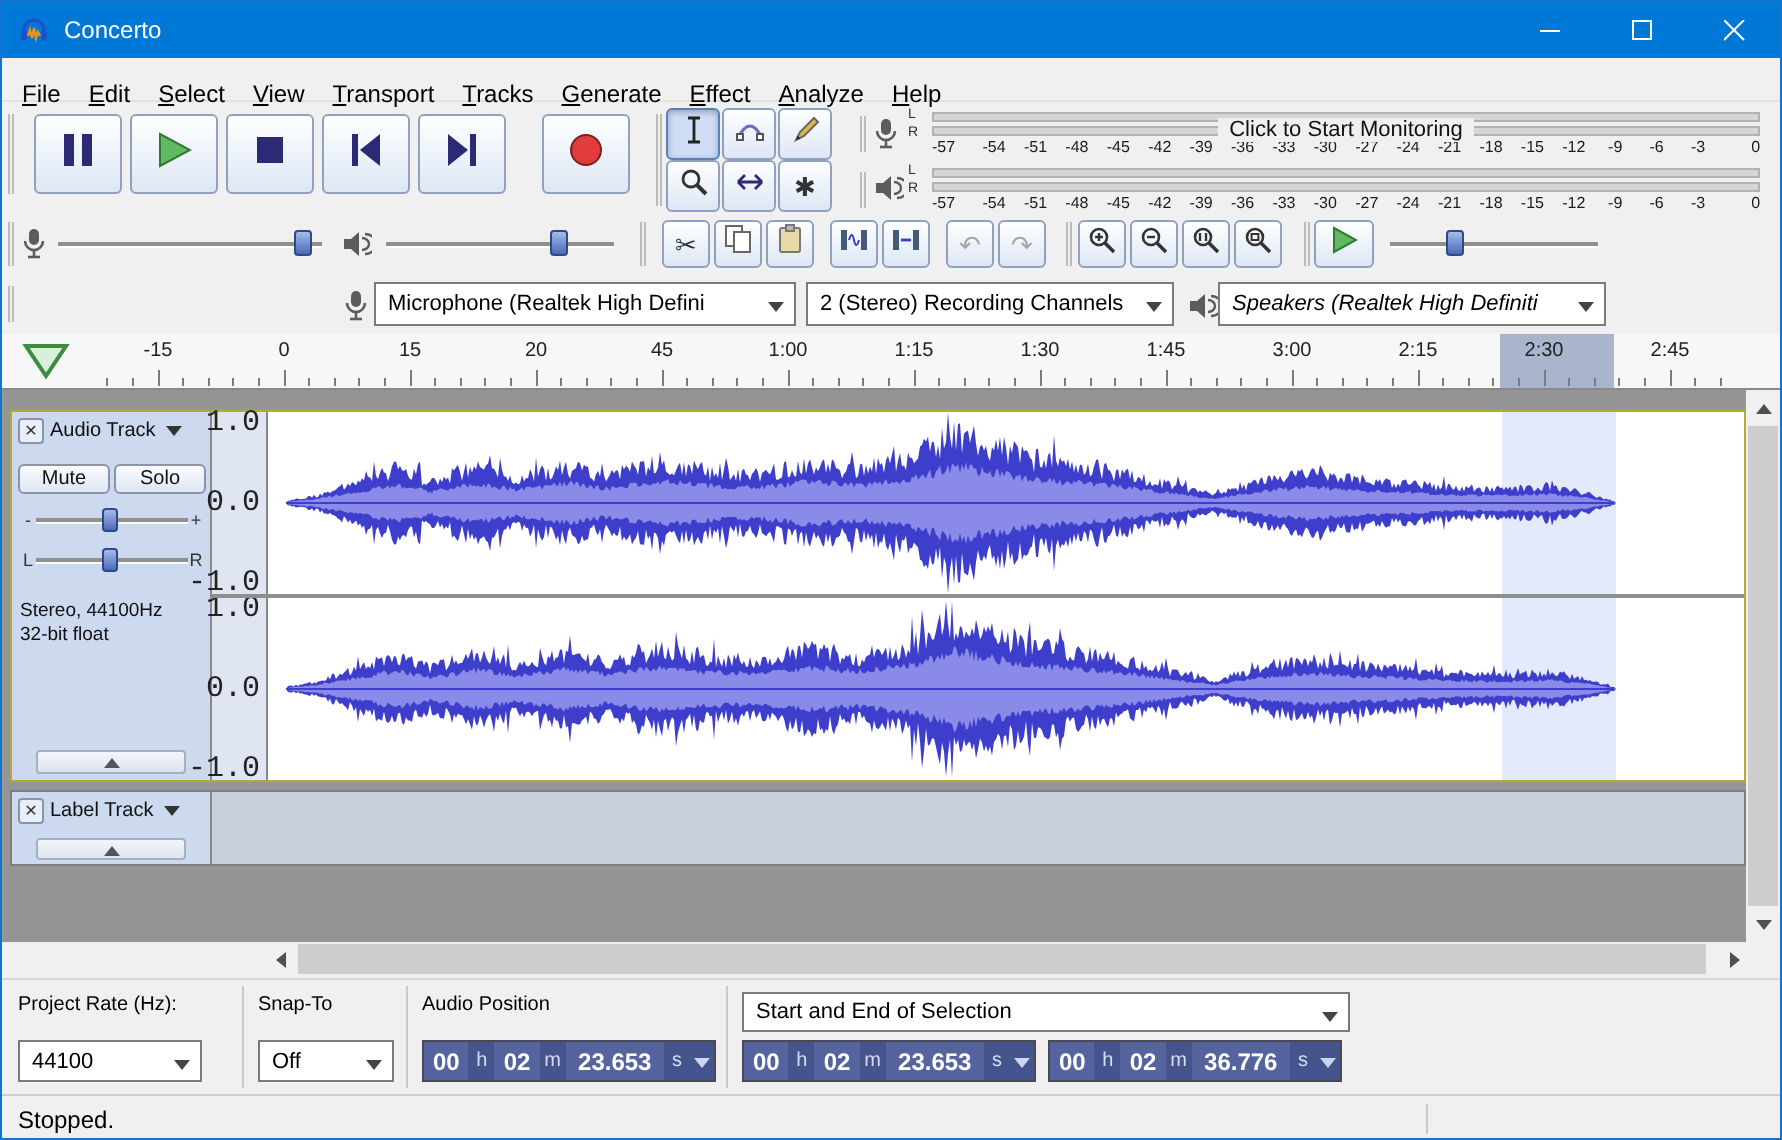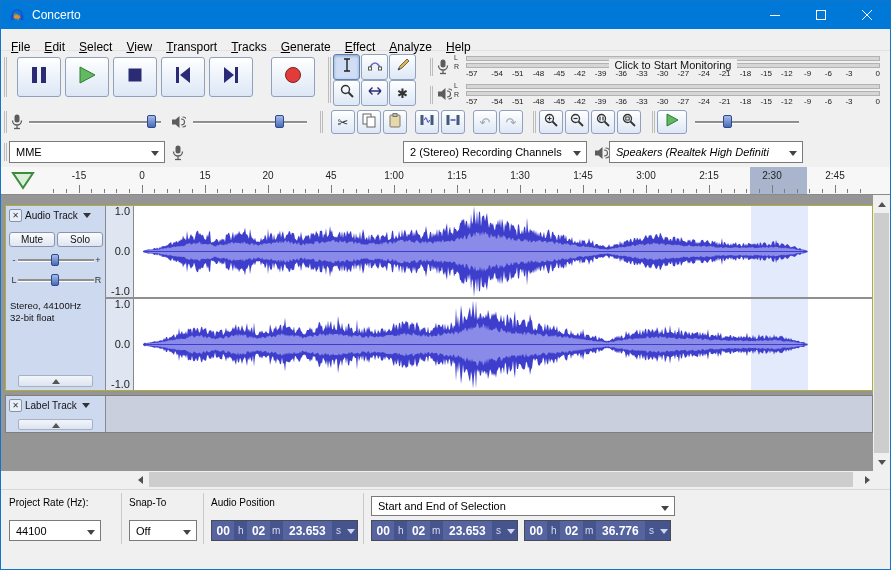--- a/index.html
+++ b/index.html
@@ -64,21 +64,21 @@
 .tp-slider{position:absolute;left:4px;width:92px;height:16px;display:flex;align-items:center;}
 .sl-lab{font-size:9px;color:#333;width:8px;text-align:center;}
 .tp-groove{position:relative;flex:1;height:14px;}
 .tp-groove::before{content:"";position:absolute;left:0;right:0;top:6px;height:2px;background:#8f8f8f;box-shadow:0 1px 0 #fff;}
 .tp-thumb{position:absolute;top:1px;width:8px;height:12px;border:1px solid #2a4a88;border-radius:2px;background:linear-gradient(#a6bbe9,#4a6ab8);}
 .tp-info{position:absolute;left:4px;font-size:9.5px;color:#111;}
 .tp-collapse{position:absolute;left:12px;right:12px;bottom:3px;height:12px;border:1px solid #a8b0c0;border-radius:2px;background:linear-gradient(#f2f6fc,#dde4f0);display:flex;align-items:center;justify-content:center;}
 .tri-up{width:0;height:0;border:4px solid transparent;border-bottom:5px solid #555;margin-top:-3px;}
 .vruler{position:absolute;left:100px;top:0;width:28px;height:100%;background:#dfe5f1;border-right:1px solid #87898f;}
 .vruler-ch{position:absolute;left:0;width:100%;height:91px;display:flex;flex-direction:column;justify-content:space-between;align-items:flex-end;padding:1px 3px;}
-.rv{font-size:11px;color:#222;line-height:9px;}
+.rv{font-size:15px;color:#222;line-height:9px;font-family:Liberation Mono, monospace;}
 .wave-area{position:absolute;left:129px;top:0;width:737px;height:184px;background:#fff;}
 .wave-sel{position:absolute;left:616px;width:57px;top:0;height:184px;background:#e3eafb;}
 .wave-area svg{position:absolute;left:0;}
 .ch-div{position:absolute;left:100px;right:0;top:91px;height:2px;background:#8f8f8f;z-index:3;}
 
 .track-label{position:absolute;left:4px;top:200px;width:868px;height:38px;background:#c9cfdd;border:1px solid #7e7e7e;}
 .lpanel{position:absolute;left:0;top:0;width:100px;height:100%;background:#cdd9ef;border-right:1px solid #87898f;}
 .label-area{position:absolute;left:101px;top:0;right:0;bottom:0;}
 .flag{position:absolute;top:0;height:100%;}
 .flag-stem{position:absolute;left:0;top:3px;height:28px;width:1px;background:#2a2a90;}
@@ -421,31 +421,31 @@
           </svg></span>
     </div>
     <div class="hslider" style="left:44px;top:6px;width:104px;">
       <div class="sl-line"></div>
       <div class="sl-knob" style="left:28px;"></div>
     </div>
   </div>
 
   <div class="tb" style="left:0;top:138px;width:891px;height:26px;">
     <div class="grip" style="left:3px;"></div>
-    <div class="combo" style="left:8px;top:2px;width:156px;">
-      <span>MME</span>
-    </div>
     <span style="position:absolute;left:171px;top:6px;">
       <svg width="12" height="16">
           <rect x="3.5" y="0.5" width="5" height="8" rx="2.5" fill="#5c5c5c"></rect>
           <path d="M1.5,6.5 a4.5,4.5 0 0 0 9,0" fill="none" stroke="#5c5c5c" stroke-width="1.3"></path>
           <line x1="6" y1="11.5" x2="6" y2="14" stroke="#5c5c5c" stroke-width="1.3"></line>
           <line x1="3" y1="14.5" x2="9" y2="14.5" stroke="#5c5c5c" stroke-width="1.3"></line>
         </svg>
     </span>
+    <div class="combo" style="left:186px;top:2px;width:211px;">
+      <span>Microphone (Realtek High Defini</span>
+    </div>
     <div class="combo" style="left:402px;top:2px;width:184px;">
       <span>2 (Stereo) Recording Channels</span>
     </div>
     <span style="position:absolute;left:593px;top:7px;">
       <svg width="15" height="14">
           <polygon points="1,4.5 4.5,4.5 8.5,1 8.5,13 4.5,9.5 1,9.5" fill="#5c5c5c"></polygon>
           <path d="M10,4 a3.5,3 0 0 1 0,6 M11.5,2 a5.5,5 0 0 1 0,10" stroke="#5c5c5c" fill="none" stroke-width="1.2"></path>
         </svg>
     </span>
     <div class="combo" style="left:608px;top:2px;width:194px;font-style:italic;">
@@ -698,14 +698,18 @@
       <span class="tdig">00</span>
       <span class="tunit">h</span>
       <span class="tdig">02</span>
       <span class="tunit">m</span>
       <span class="tdig" style="flex:2.2;">36.776</span>
       <span class="tunit">s</span>
       <span class="tarrow"></span>
     </div>
   </div>
 
+  <div class="statusbar">
+    <span class="status-text">Stopped.</span>
+    <div class="status-sep"></div>
+  </div>
 
 </div>
 
 </body></html>

